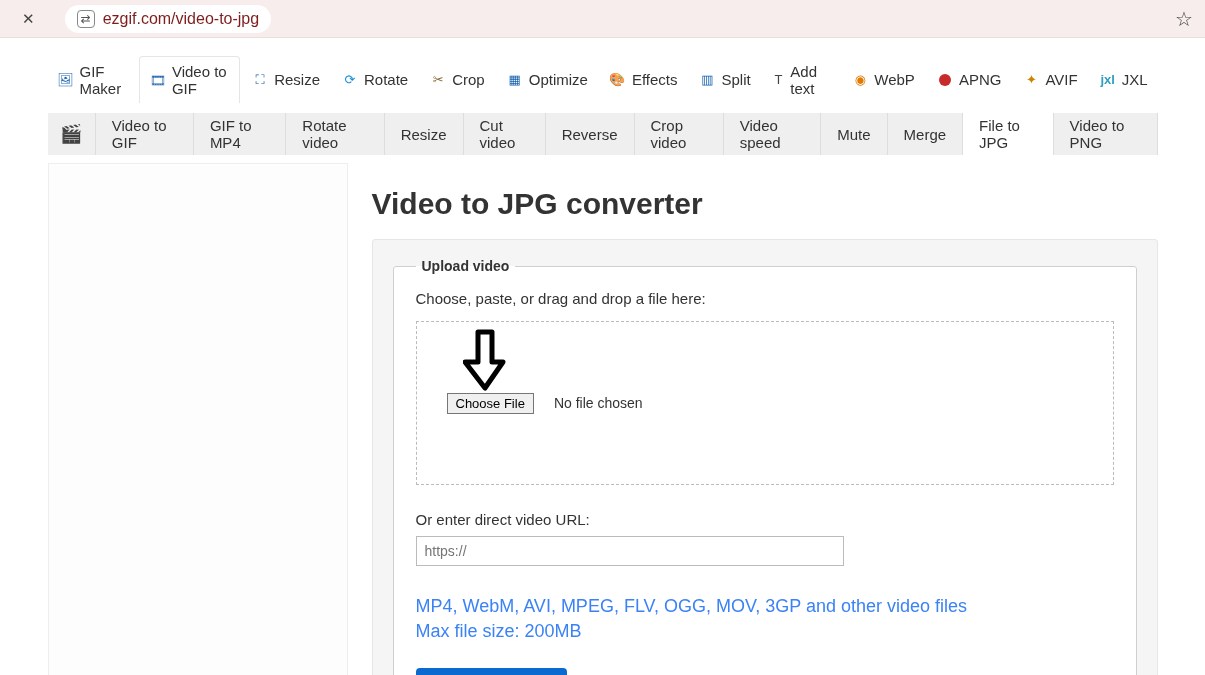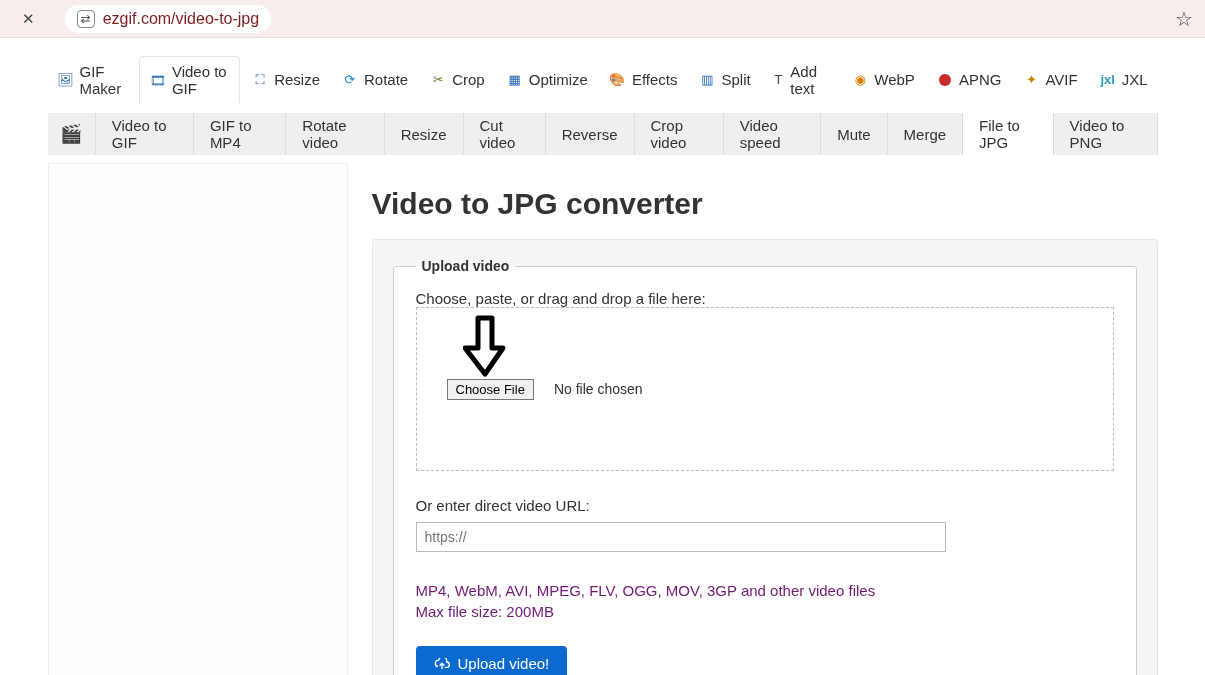--- a/index.html
+++ b/index.html
@@ -171,20 +171,21 @@
   }
   legend {
     font-size: 14px;
     color: #333;
     padding: 0 6px;
     font-weight: 600;
   }
   .instruct {
     font-size: 15px;
     color: #333;
+    margin-bottom: 14px;
   }
   .dropzone {
     border: 1.5px dashed #bbb;
     height: 164px;
     display: flex;
     align-items: center;
     padding-left: 30px;
     position: relative;
   }
   .arrow-anno {
@@ -204,30 +205,30 @@
     font-size: 14px;
     color: #333;
     margin-left: 20px;
   }
   .or-label {
     font-size: 15px;
     color: #333;
     margin: 26px 0 8px 0;
   }
   .url-input {
-    width: 530px;
+    width: 428px;
     height: 30px;
     border: 1px solid #bbb;
     padding: 0 8px;
     font-size: 14px;
     color: #888;
   }
   .hint {
-    font-size: 15px;
-    color: #701a75;
+    font-size: 18px;
+    color: #3b82f6;
     margin-top: 28px;
     line-height: 1.4;
   }
   .upload-btn {
     margin-top: 24px;
     background: #0a6ad0;
     color: #fff;
     border: none;
     border-radius: 4px;
     padding: 9px 18px;

